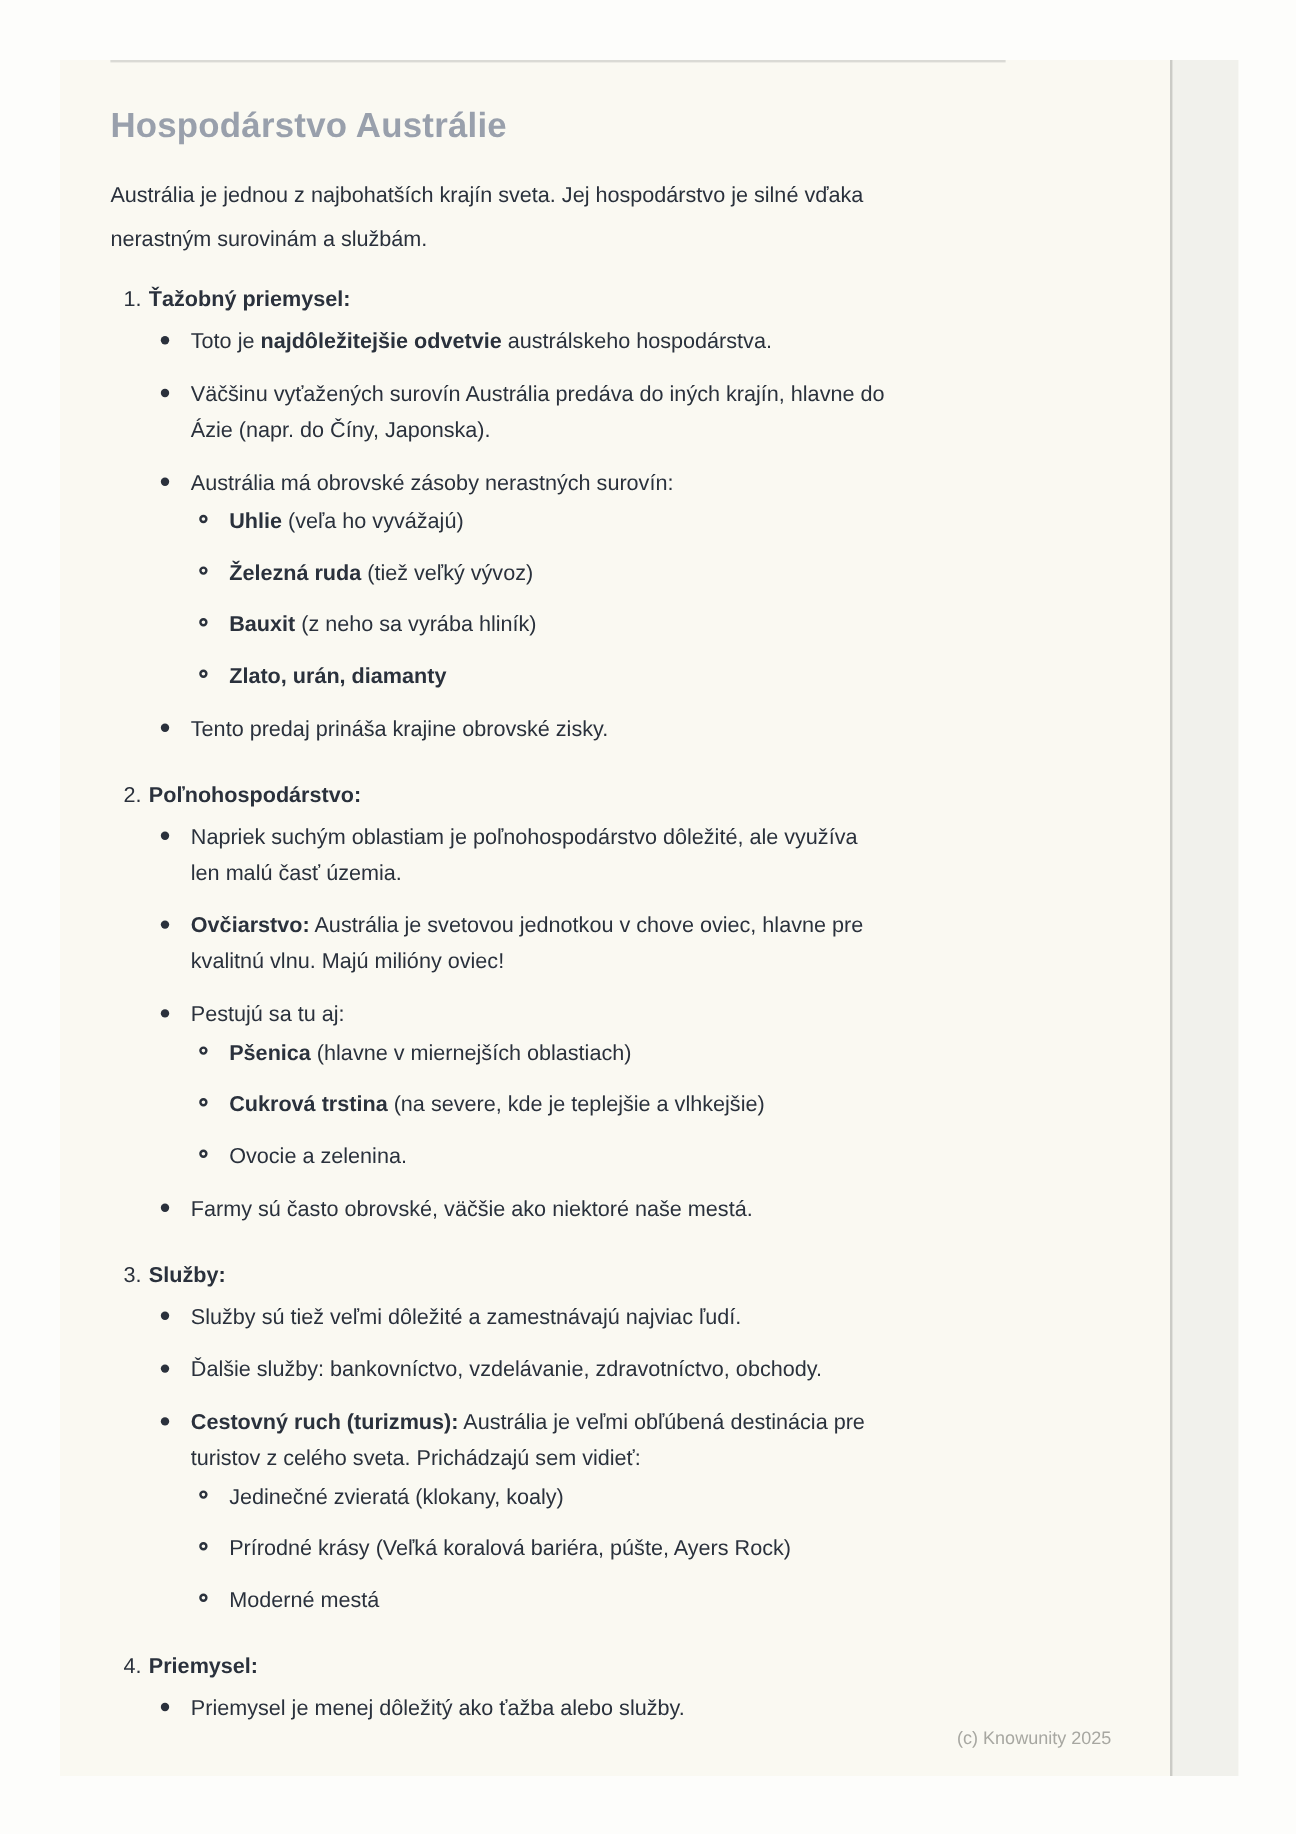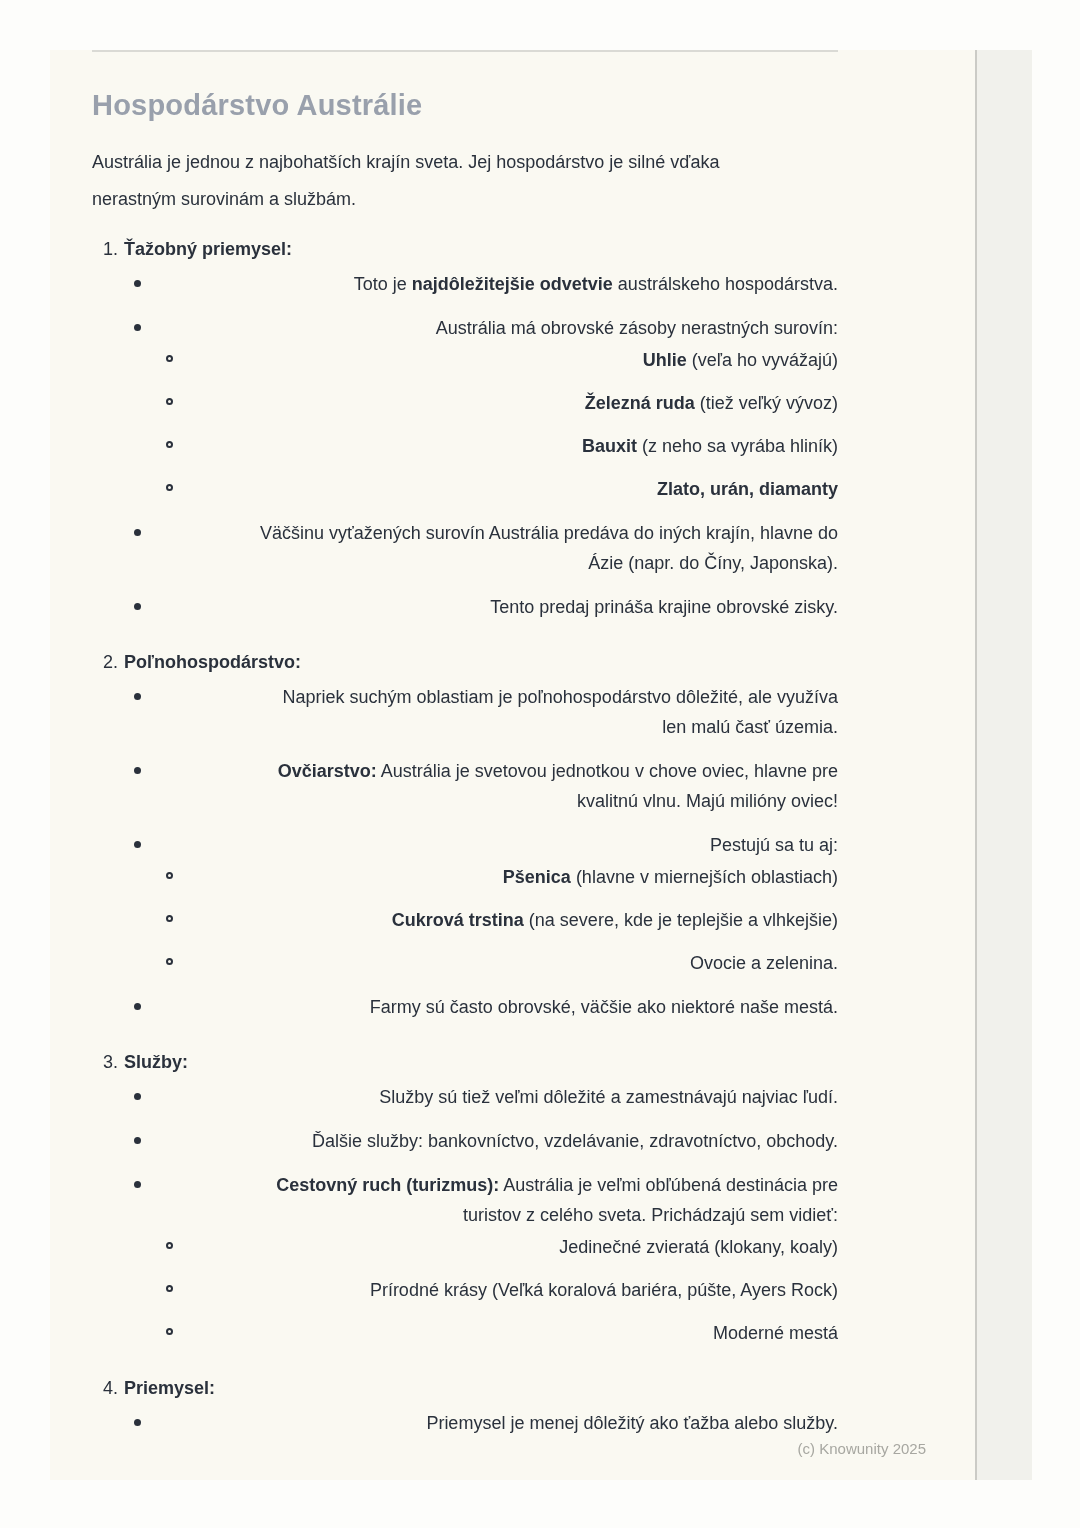--- a/index.html
+++ b/index.html
@@ -30,21 +30,21 @@
   }
   .intro {
     font-size:18px; line-height:37px; white-space:pre-line;
   }
   .outline { list-style:none; margin-top:16px; padding-left:11px; font-size:18px; }
   .num-item:not(:first-child) { margin-top:25px; }
   .num-row { line-height:30px; }
   .num { display:inline-block; min-width:21px; }
   .heading { font-weight:700; }
   b { font-weight:700; }
-  .b-list { list-style:none; margin-top:5px; padding:0;text-align:right; }
+  .b-list { list-style:none; margin-top:5px; padding:0; }
   .b-item { position:relative; padding-left:56px; line-height:30px; margin-top:14px; }
   .b-item:first-child { margin-top:0; }
   .s-list { list-style:none; margin:2px 0 9px; padding:0; }
   .s-item { position:relative; padding-left:32px; line-height:30px; margin-top:13px; }
   .s-item:first-child { margin-top:0; }
   .b-text { white-space:pre-line; }
   .marker { position:absolute; display:block; }
   .dot  { left:31px; top:11px; width:7px; height:7px; border-radius:50%; background:var(--text); }
   .circle { left:7px; top:10px; width:7px; height:7px; border:2px solid var(--text); border-radius:50%; background:transparent; }
   .scroll-gutter {
@@ -68,32 +68,32 @@
       <div></div>
       <h1 class="page-title">Hospodárstvo Austrálie</h1>
       <p class="intro">Austrália je jednou z najbohatších krajín sveta. Jej hospodárstvo je silné vďaka
 nerastným surovinám a službám.</p>
       <ol class="outline">
   <li class="num-item">
             <div class="num-row"><span class="num">1.</span><span class="heading">Ťažobný priemysel:</span></div>
             <ul class="b-list">
   <li class="b-item"><span class="marker dot"></span><span class="b-text"><span>Toto je </span><b>najdôležitejšie odvetvie</b><span> austrálskeho hospodárstva.</span></span></li>
 
+  <li class="b-item"><span class="marker dot"></span><span class="b-text"><span>Väčšinu vyťažených surovín Austrália predáva do iných krajín, hlavne do
+Ázie (napr. do Číny, Japonska).</span></span></li>
+
   <li class="b-item"><span class="marker dot"></span><span class="b-text"><span>Austrália má obrovské zásoby nerastných surovín:</span></span><ul class="s-list">
   <li class="s-item"><span class="marker circle"></span><span class="b-text"><b>Uhlie</b><span> (veľa ho vyvážajú)</span></span></li>
 
   <li class="s-item"><span class="marker circle"></span><span class="b-text"><b>Železná ruda</b><span> (tiež veľký vývoz)</span></span></li>
 
   <li class="s-item"><span class="marker circle"></span><span class="b-text"><b>Bauxit</b><span> (z neho sa vyrába hliník)</span></span></li>
 
   <li class="s-item"><span class="marker circle"></span><span class="b-text"><b>Zlato, urán, diamanty</b></span></li>
 </ul></li>
-
-  <li class="b-item"><span class="marker dot"></span><span class="b-text"><span>Väčšinu vyťažených surovín Austrália predáva do iných krajín, hlavne do
-Ázie (napr. do Číny, Japonska).</span></span></li>
 
   <li class="b-item"><span class="marker dot"></span><span class="b-text"><span>Tento predaj prináša krajine obrovské zisky.</span></span></li>
 </ul>
           </li>
 
   <li class="num-item">
             <div class="num-row"><span class="num">2.</span><span class="heading">Poľnohospodárstvo:</span></div>
             <ul class="b-list">
   <li class="b-item"><span class="marker dot"></span><span class="b-text"><span>Napriek suchým oblastiam je poľnohospodárstvo dôležité, ale využíva
 len malú časť územia.</span></span></li>

